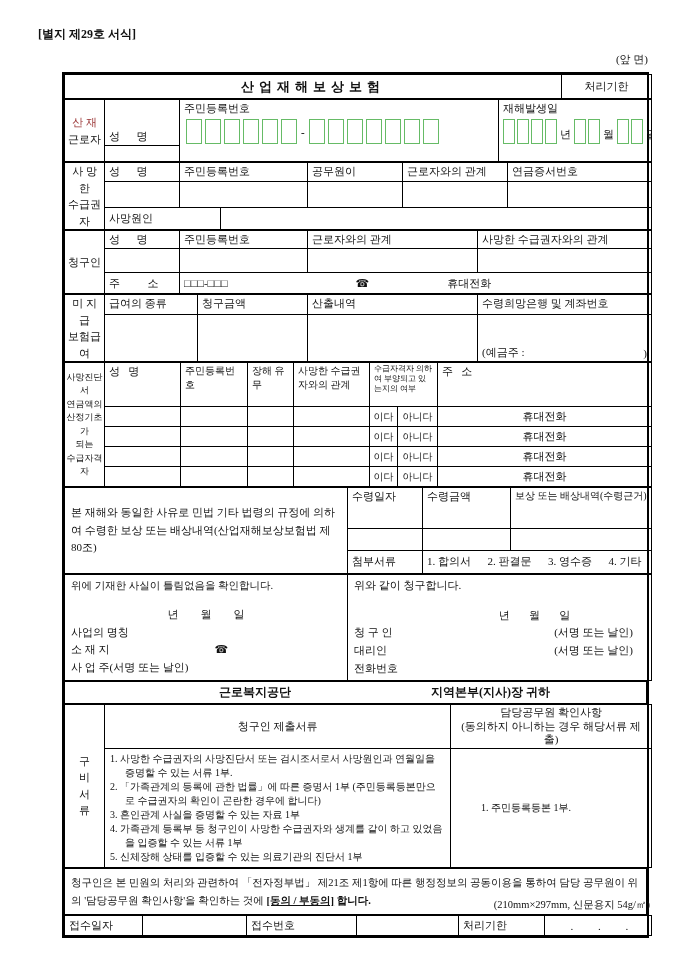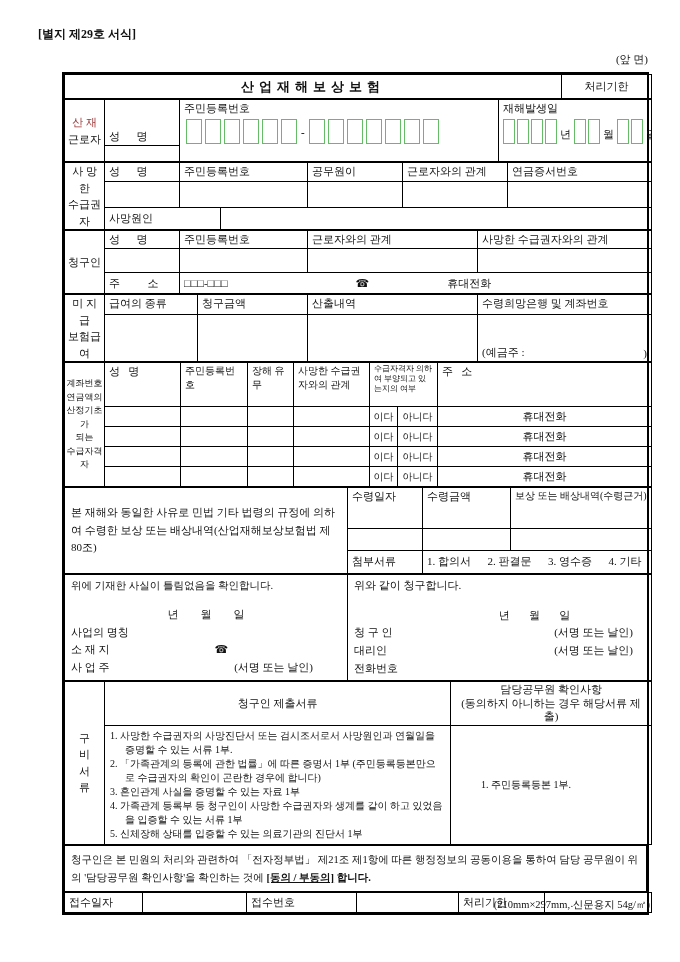--- a/index.html
+++ b/index.html
@@ -240,21 +240,21 @@
           <col style="width:67px">
           <col style="width:46px">
           <col style="width:76px">
           <col style="width:28px">
           <col style="width:40px">
           <col style="width:214px">
         </colgroup>
       <tbody>
           <tr style="height:44px">
         <td class="lbl-col small" rowspan="5">
-          <div>계좌번호</div>
+          <div>사망진단서</div>
           <div>연금액의</div>
           <div>산정기초가</div>
           <div>되는</div>
           <div>수급자격자</div>
         </td>
         <td class="hdr pre">성   명</td>
         <td class="hdr" style="font-size:10px">주민등록번호</td>
         <td class="hdr" style="font-size:10px">장해 유무</td>
         <td class="hdr" style="font-size:10px">사망한 수급권자와의 관계</td>
         <td class="hdr tiny" colspan="2">수급자격자 의하여 부양되고 있는지의 여부</td>
@@ -333,21 +333,21 @@
       <tbody>
           <tr style="height:80px">
         <td class="sign-block" style="vertical-align:top;padding:2px 6px">
           <div style="font-size:10.5px">위에 기재한 사실이 틀림없음을 확인합니다.</div>
           <div class="center pre">년        월        일</div>
           <div>사업의 명칭</div>
           <div class="flexline">
             <span>소 재 지</span>
             <span style="margin-left:105px">☎</span>
           </div>
-          <div class="flexline" style="justify-content:space-between">
+          <div class="flexline" style="justify-content:flex-start">
             <span>사 업 주</span>
             <span style="margin-right:28px">(서명 또는 날인)</span>
           </div>
         </td>
         <td class="sign-block" style="vertical-align:top;padding:2px 6px">
           <div>위와 같이 청구합니다.</div>
           <div class="center pre" style="padding-left:70px">년       월       일</div>
           <div class="flexline" style="justify-content:space-between">
             <span>청 구 인</span>
             <span style="margin-right:12px">(서명 또는 날인)</span>
@@ -355,20 +355,32 @@
           <div class="flexline" style="justify-content:space-between">
             <span>대리인</span>
             <span style="margin-right:12px">(서명 또는 날인)</span>
           </div>
           <div>전화번호</div>
         </td>
       </tr>
     </tbody>
       </table>
 
+    <table>
+      <tbody>
+          <tr style="height:22px">
+        <td>
+          <span class="flexline" style="justify-content:flex-start">
+            <span class="bold" style="font-size:12px;margin-left:150px">근로복지공단</span>
+            <span class="bold" style="font-size:12px;margin-left:140px">지역본부(지사)장  귀하</span>
+          </span>
+        </td>
+      </tr>
+    </tbody>
+      </table>
 
     <table>
       <colgroup>
           <col style="width:40px">
           <col style="width:346px">
           <col style="width:201px">
         </colgroup>
       <tbody>
           <tr style="height:28px">
         <td class="lbl-col" rowspan="2">

